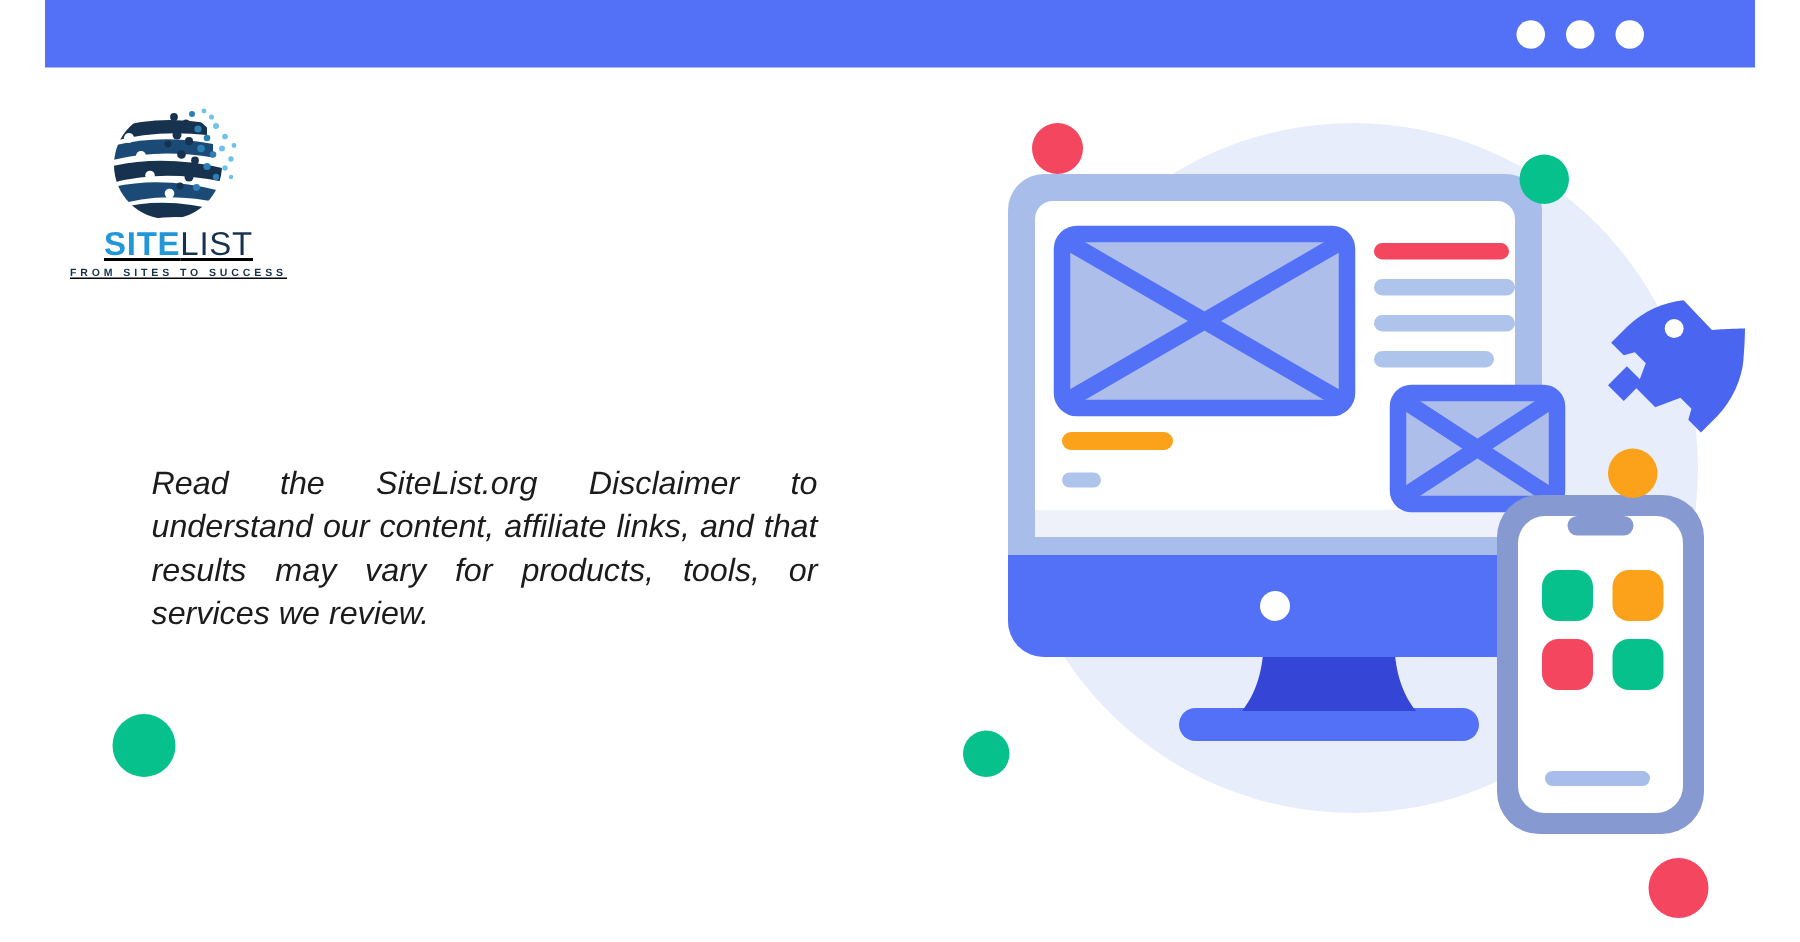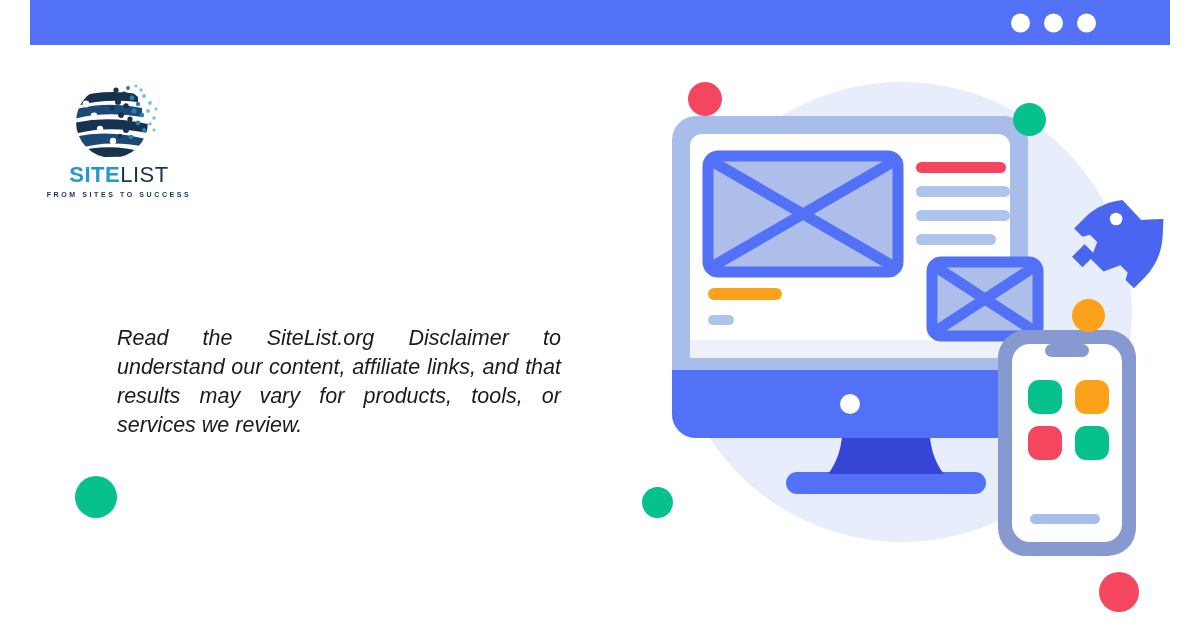--- a/index.html
+++ b/index.html
@@ -41,22 +41,23 @@
     width: 19px;
     height: 19px;
     border-radius: 50%;
     background: #ffffff;
   }
 
   
   .logo-block {
     position: absolute;
     left: 44px;
-    top: 78px;
+    top: 66px;
     width: 150px;
+    text-decoration: underline;
   }
   .logo-globe {
     position: relative;
     width: 110px;
     height: 88px;
     margin: 0 auto;
   }
   .logo-globe svg { display: block; width: 110px; height: 88px; }
 
   .logo-word {
@@ -91,21 +92,21 @@
     color: #5271f7;
     line-height: 1;
     margin: 0;
     white-space: nowrap;
   }
   .body-copy {
     position: absolute;
     left: 101px;
     top: 308px;
     width: 444px;
-    margin: 16px;
+    margin: 0;
     font-size: 21.5px;
     line-height: 29px;
     font-style: italic;
     color: #1b1b1b;
     text-align: justify;
     text-align-last: left;
   }
 
   
   .illustration {

